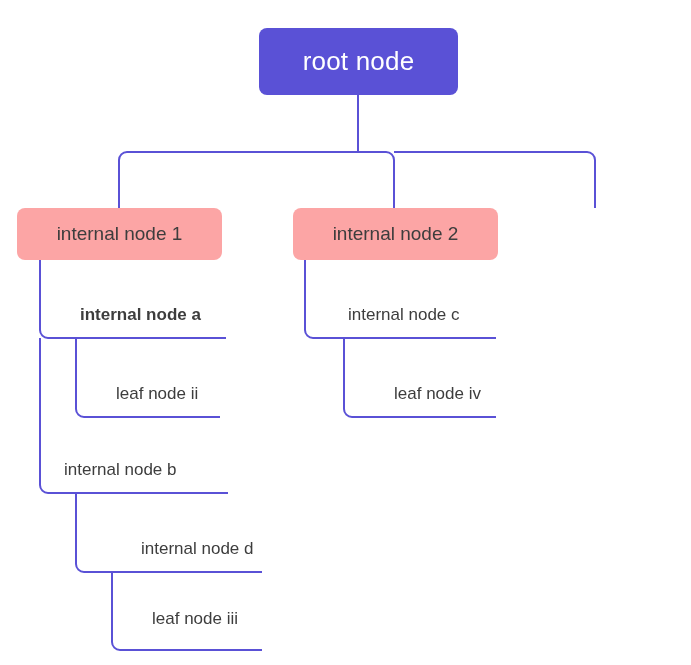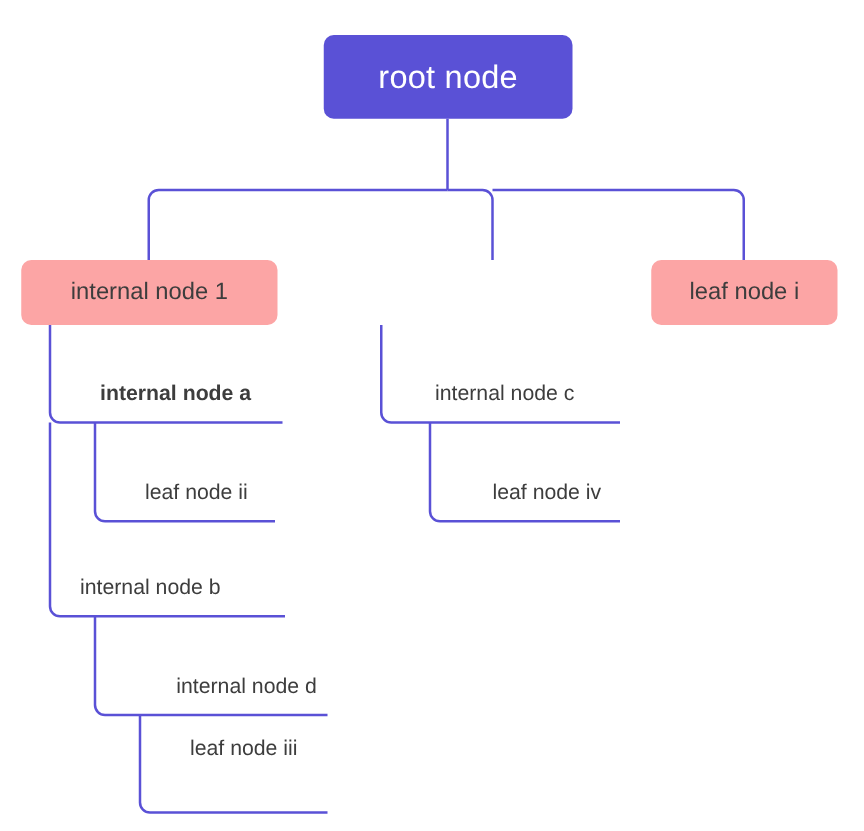--- a/index.html
+++ b/index.html
@@ -84,42 +84,42 @@
   </svg>
 
   <div class="node node-root" style="left:259px; top:28px; width:199px; height:67px;">
     <span>root node</span>
   </div>
 
   <div class="node node-box" style="left:17px; top:208px; width:205px; height:52px;">
     <span>internal node 1</span>
   </div>
 
+  <div class="node node-box" style="left:293px; top:208px; width:205px; height:52px;">
+    <span>internal node 2</span>
+  </div>
 
-  <div class="node node-box" style="left:521px; top:208px; width:149px; height:52px;">
-    <span>leaf node i</span>
-  </div>
 
   <div class="node-label" style="left:80px; top:305px;font-weight:bold;">
     <span>internal node a</span>
   </div>
 
   <div class="node-label" style="left:116px; top:384px;">
     <span>leaf node ii</span>
   </div>
 
   <div class="node-label" style="left:64px; top:460px;">
     <span>internal node b</span>
   </div>
 
   <div class="node-label" style="left:114px; top:539px;margin-left:27px;">
     <span>internal node d</span>
   </div>
 
-  <div class="node-label" style="left:152px; top:589px;">
+  <div class="node-label" style="left:152px; top:609px;">
     <span>leaf node iii</span>
   </div>
 
   <div class="node-label" style="left:348px; top:305px;">
     <span>internal node c</span>
   </div>
 
   <div class="node-label" style="left:394px; top:384px;">
     <span>leaf node iv</span>
   </div>

